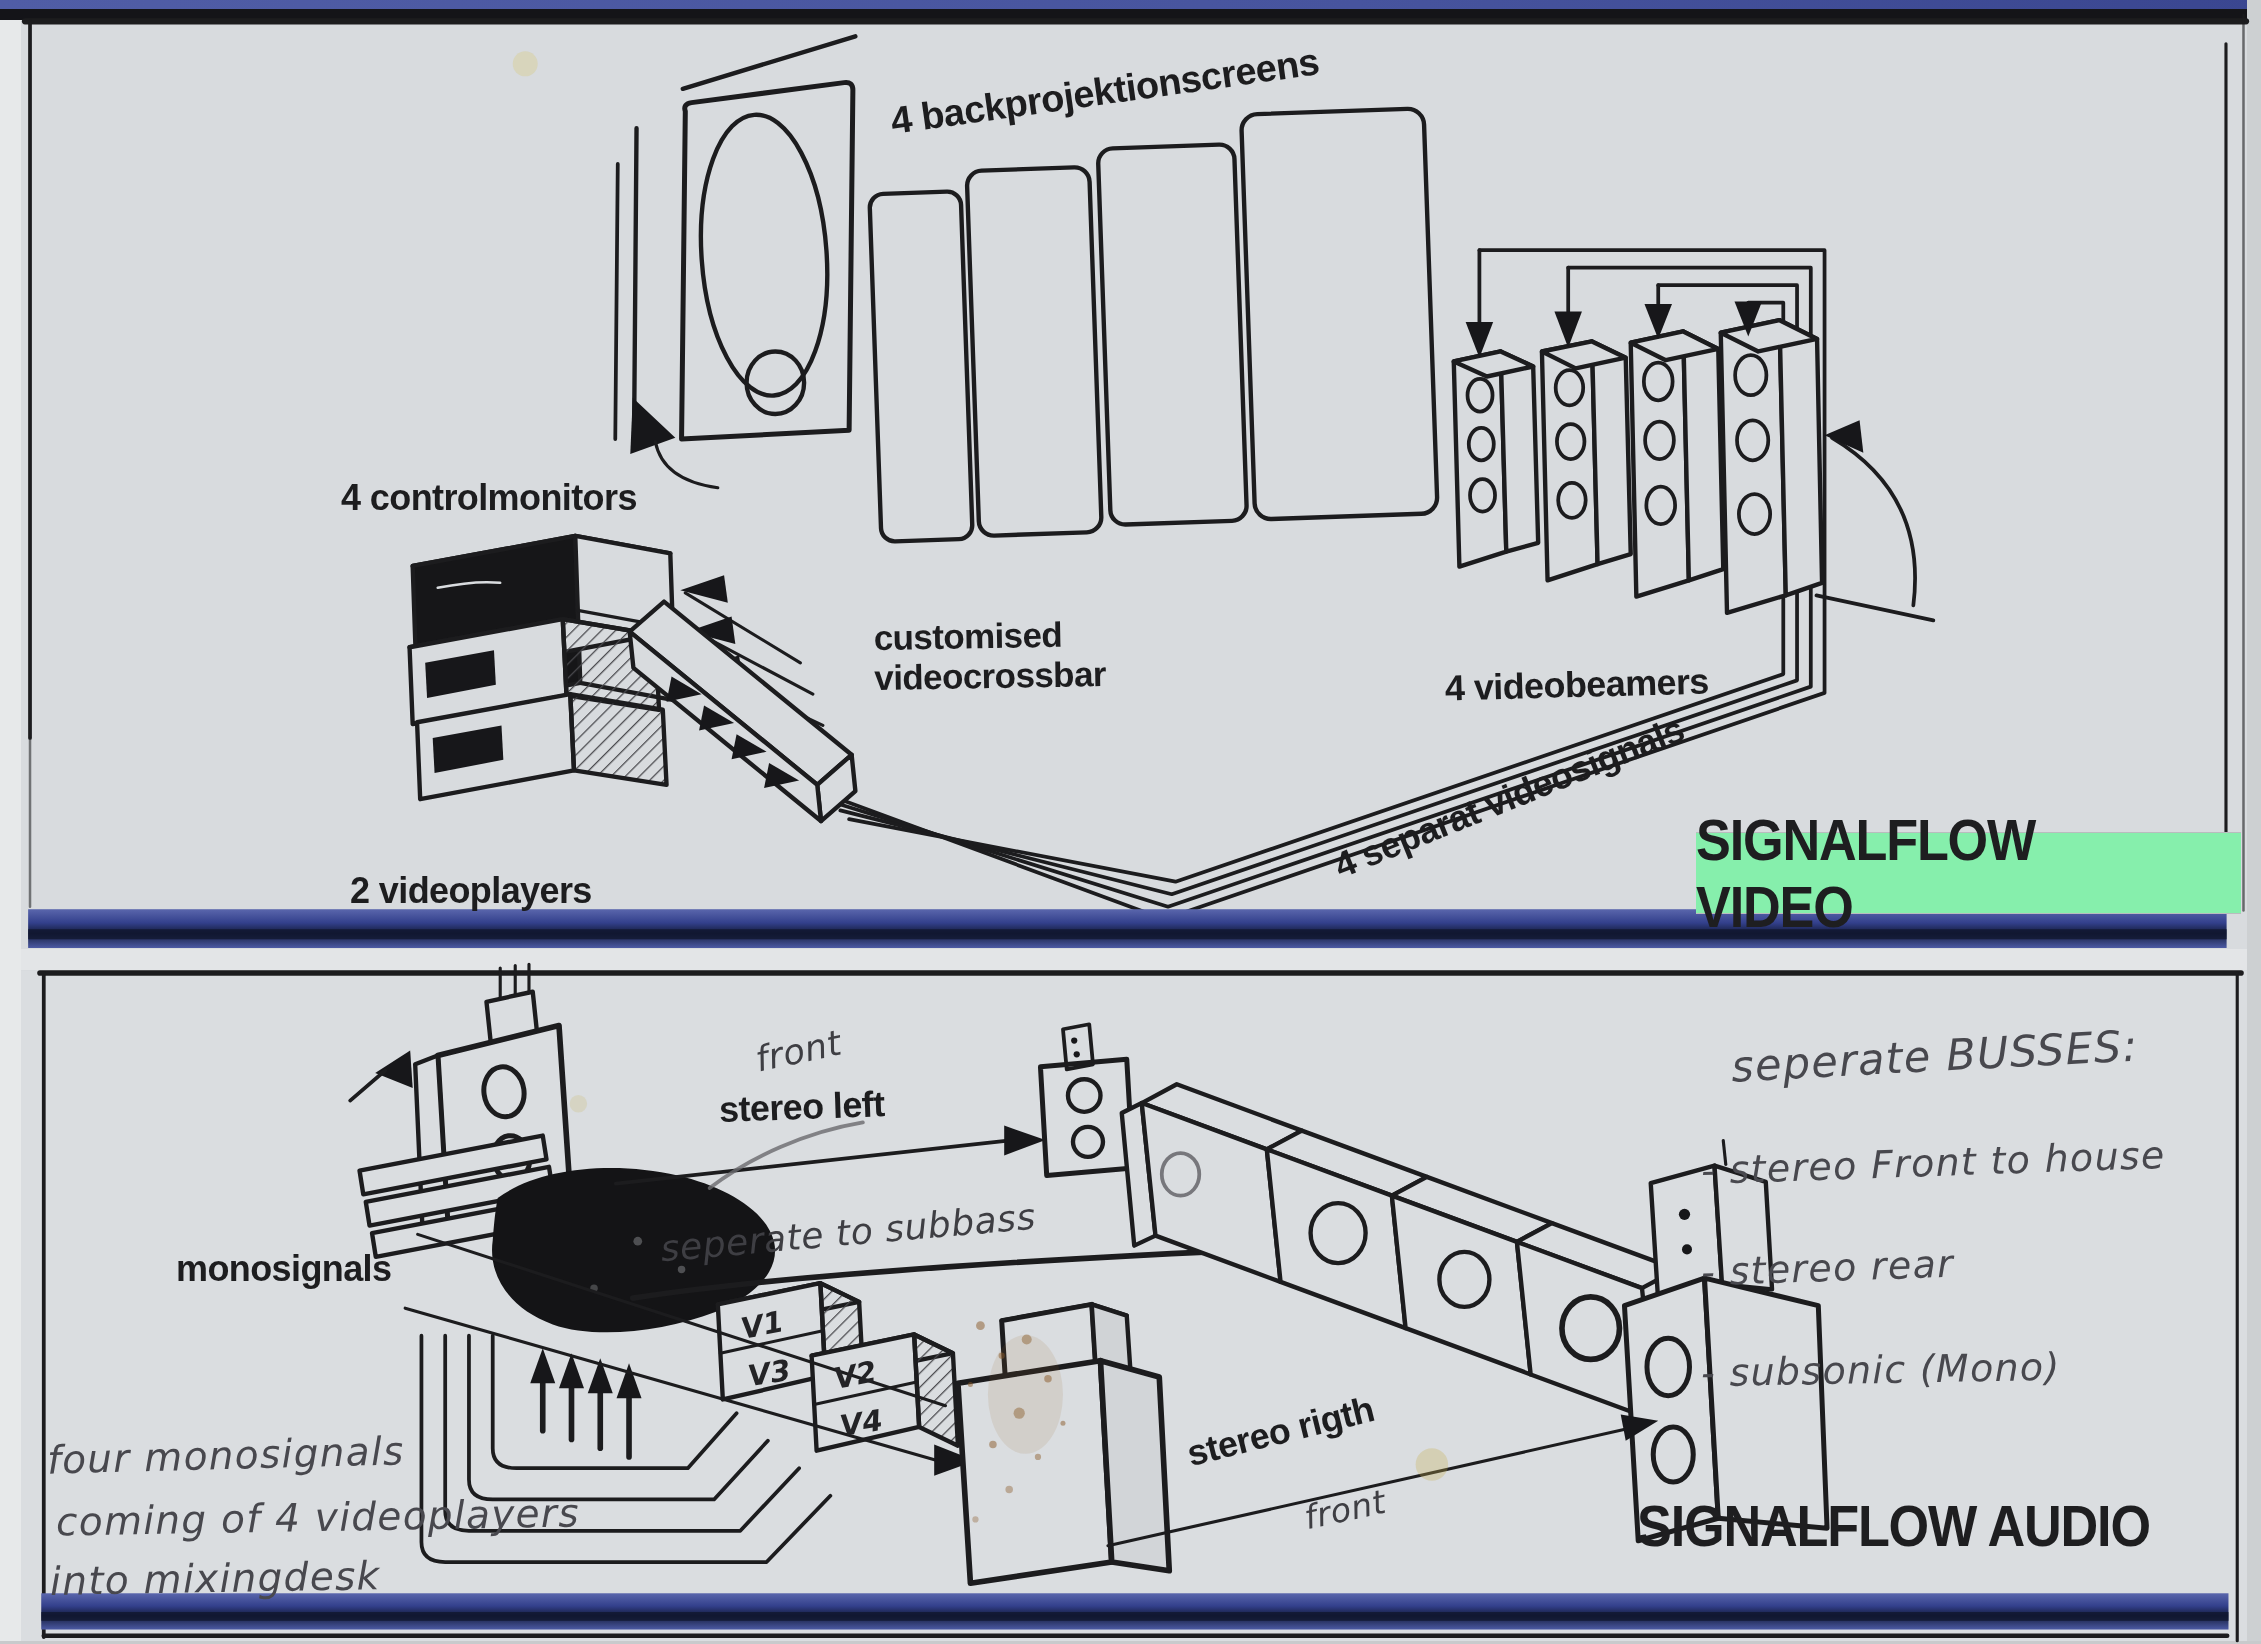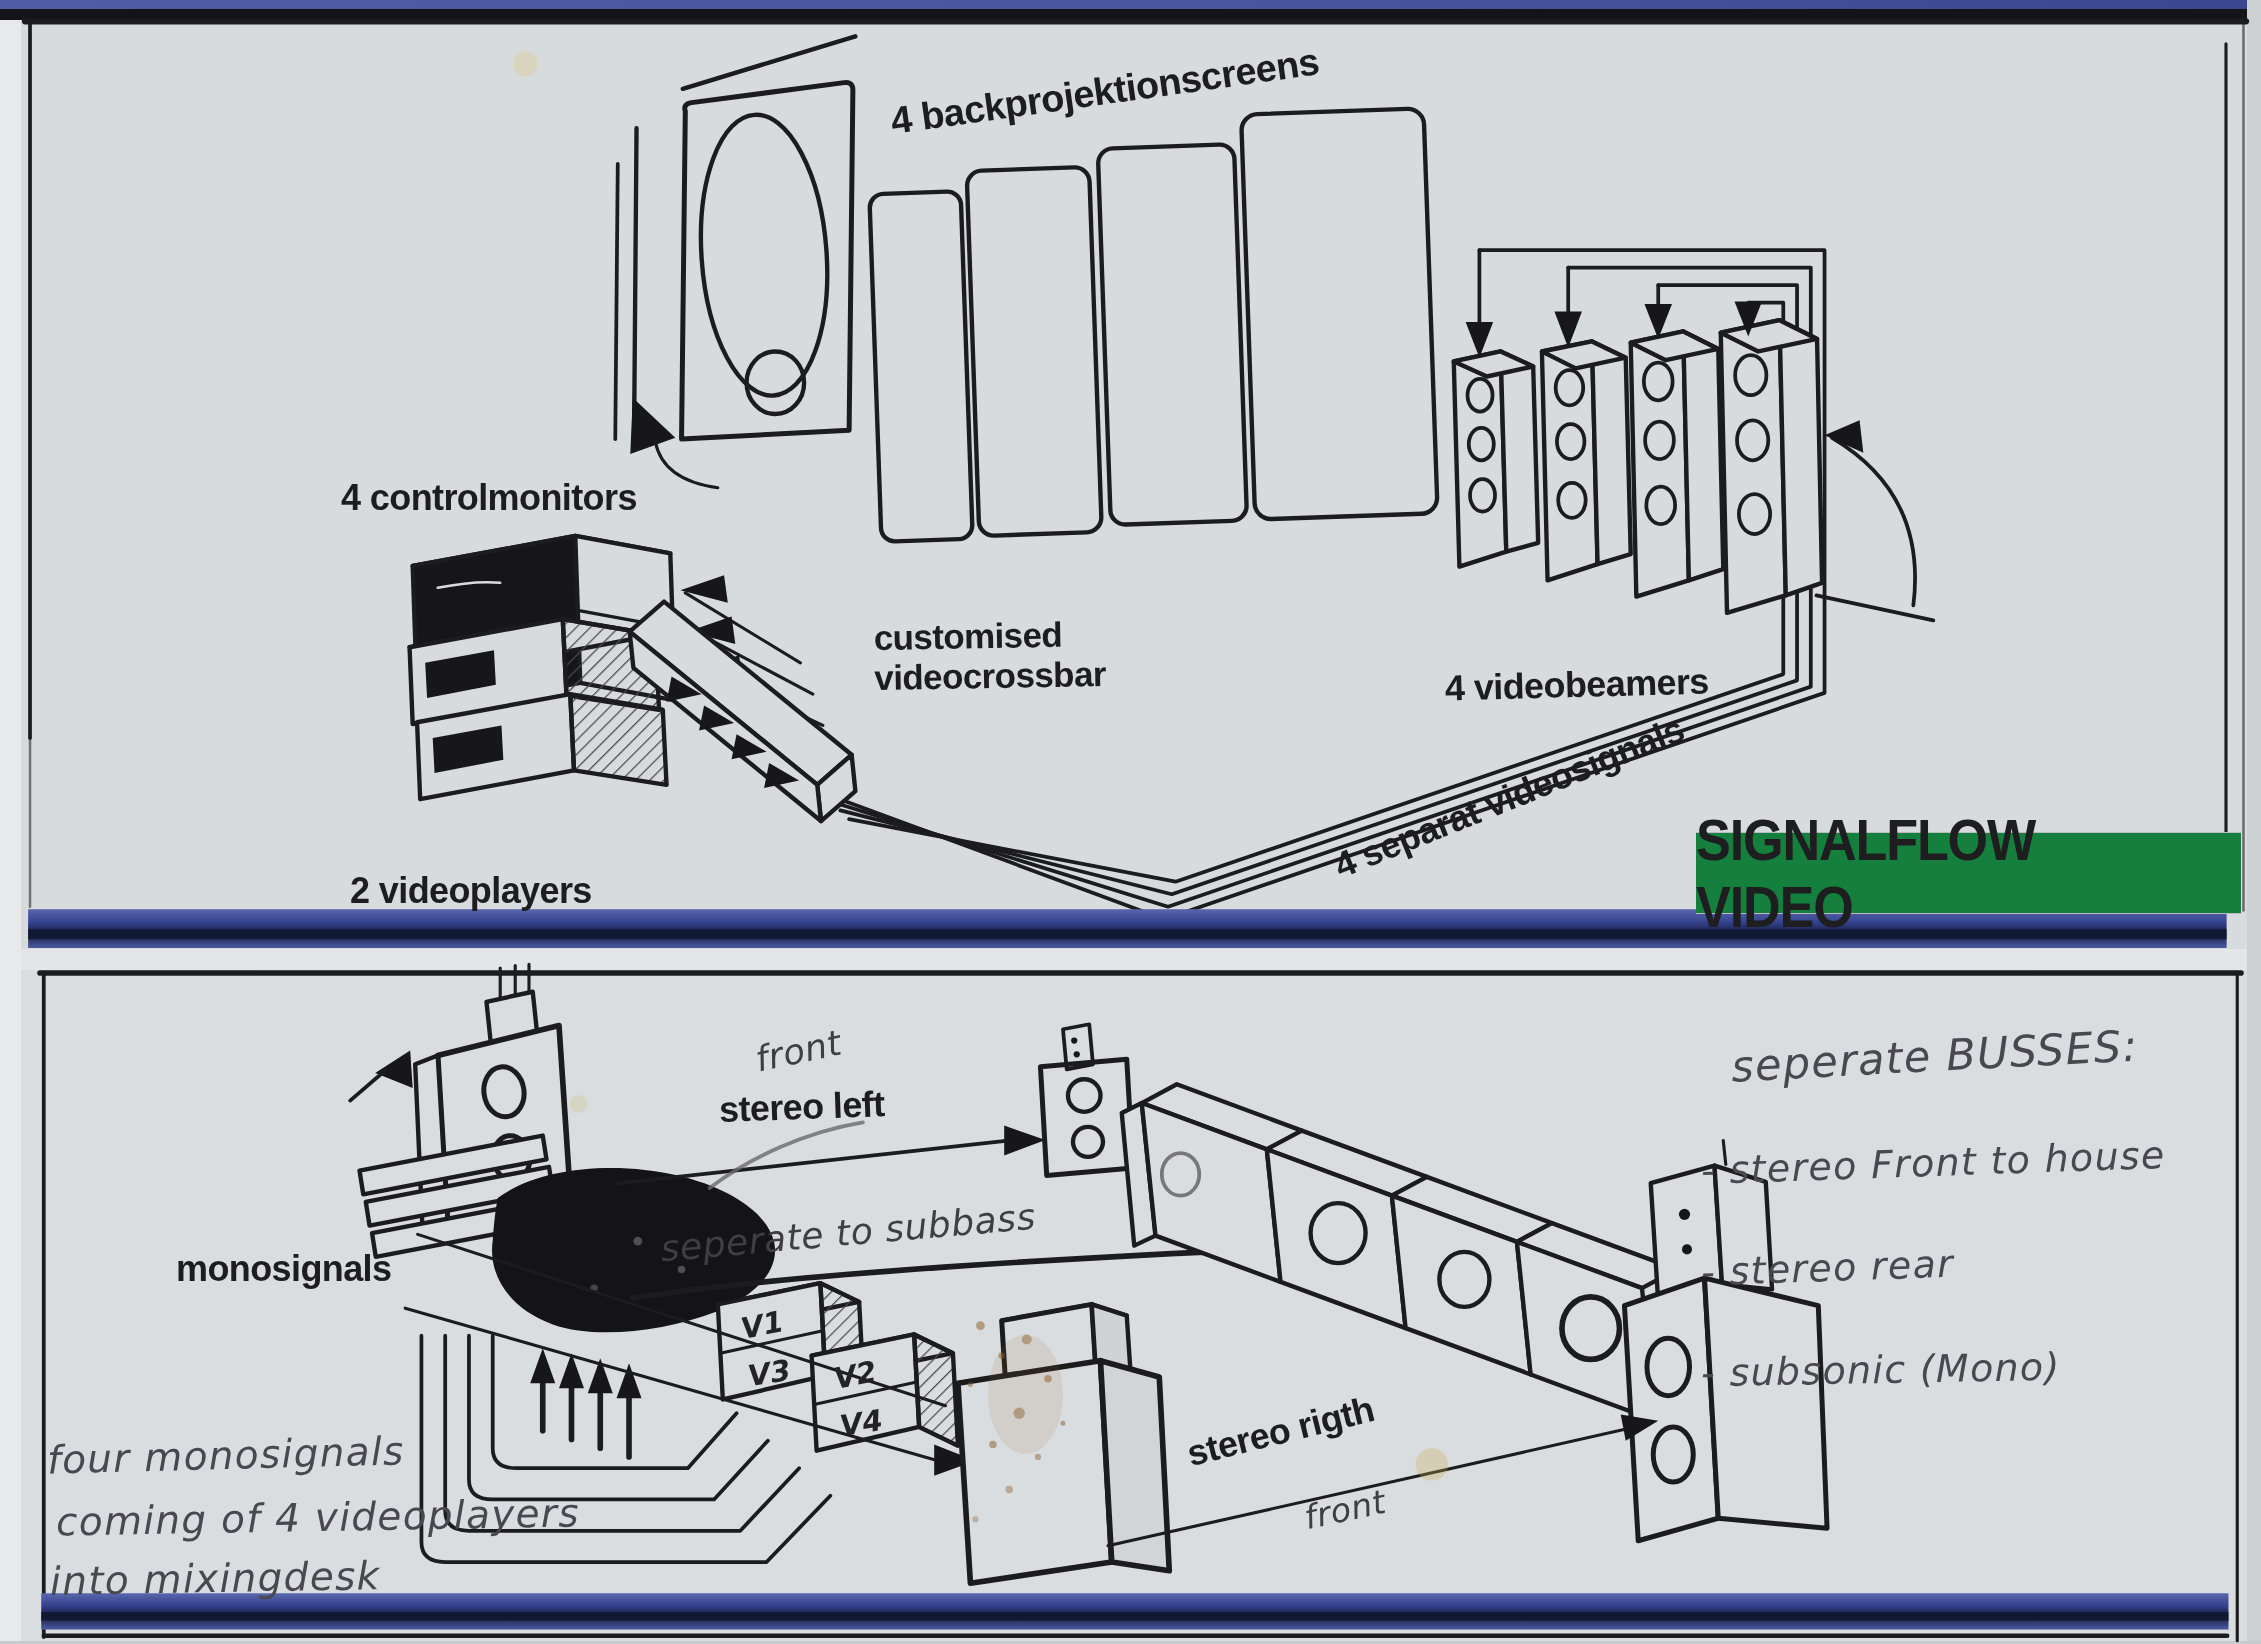--- a/index.html
+++ b/index.html
@@ -19,21 +19,21 @@
   .lbl{position:absolute;white-space:nowrap;color:#1d1d1f;}
   .plabel{font-family:"Liberation Sans",sans-serif;font-weight:bold;font-size:36px;
           letter-spacing:-0.6px;color:#1d1d1f;}
   .hand{font-family:"DejaVu Sans",sans-serif;font-style:italic;color:#3e3e43;
         font-size:36px;letter-spacing:0.6px;}
   .hand-note{font-family:"DejaVu Sans",sans-serif;font-style:italic;color:#48484e;
         font-size:38px;letter-spacing:1.3px;}
   .title{font-family:"Liberation Sans",sans-serif;font-weight:bold;font-size:58px;
          letter-spacing:-1.3px;color:#1e1e20;}
   .title-strip{position:absolute;left:1696px;top:832px;width:545px;height:80px;
-         background:#15803d;border-top:1.3px solid #b9bcbe;border-bottom:1.3px solid #b9bcbe;
+         background:#86efac;border-top:1.3px solid #b9bcbe;border-bottom:1.3px solid #b9bcbe;
          display:flex;align-items:center;justify-content:center;}
   .sx{display:inline-block;transform:scaleX(.9);transform-origin:left center;}
   .vtag{position:absolute;font-family:"DejaVu Sans",sans-serif;font-style:italic;font-weight:bold;
         font-size:29px;color:#232326;}
 </style>
 </head>
 <body>
 
 <div class="stage">
 
@@ -382,15 +382,18 @@
   <div class="vtag" style="left:741px;top:1308px;transform:rotate(-11deg);">V1</div>
   <div class="vtag" style="left:834px;top:1358px;transform:rotate(-11deg);">V2</div>
   <div class="vtag" style="left:748px;top:1356px;transform:rotate(-9deg);">V3</div>
   <div class="vtag" style="left:840px;top:1406px;transform:rotate(-9deg);">V4</div>
 
   <div class="lbl hand-note" style="left:1731px;top:1031px;font-size:43px;transform:rotate(-3deg);">seperate BUSSES:</div>
   <div class="lbl hand-note" style="left:1701px;top:1141px;transform:rotate(-2deg);">- stereo Front to house</div>
   <div class="lbl hand-note" style="left:1701px;top:1246px;transform:rotate(-2deg);">- stereo rear</div>
   <div class="lbl hand-note" style="left:1701px;top:1348px;transform:rotate(-1deg);">- subsonic (Mono)</div>
 
+  <div class="lbl" style="left:1637px;top:1492px;">
+    <span class="title sx">SIGNALFLOW AUDIO</span>
+  </div>
 
 </div>
 
 
 </body></html>

